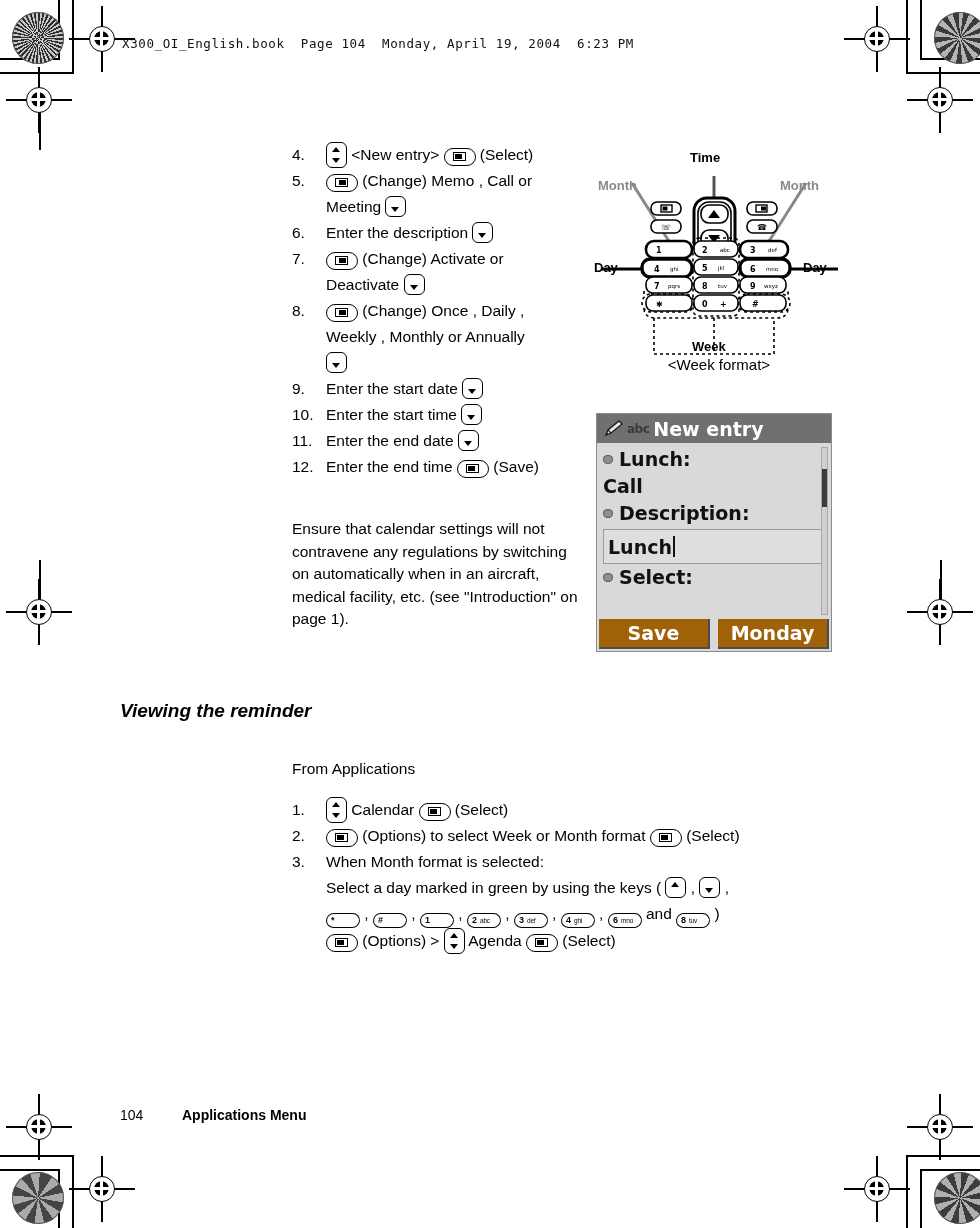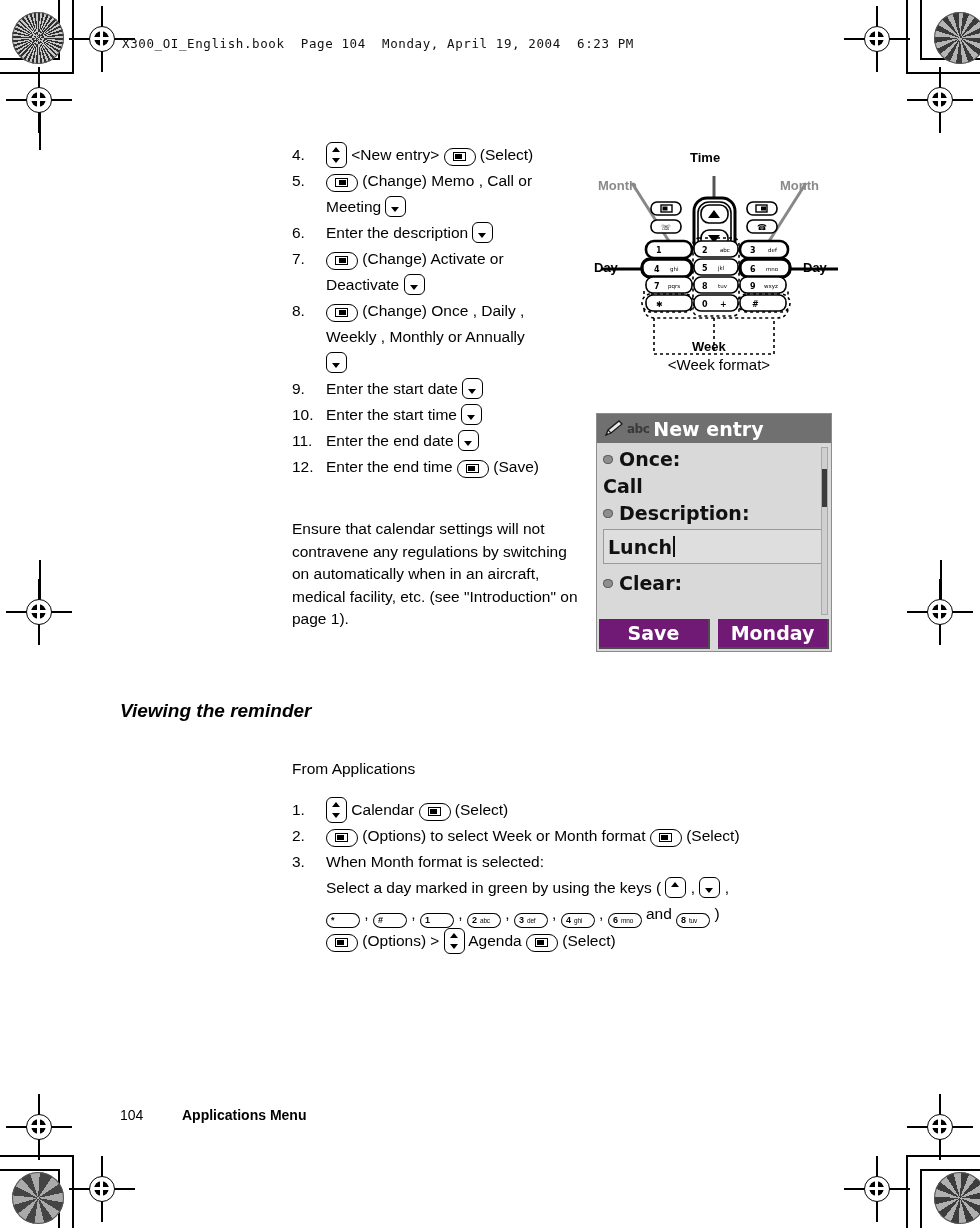--- a/index.html
+++ b/index.html
@@ -98,27 +98,27 @@
        border:1px solid #8c8c8c;box-sizing:border-box;overflow:hidden;
        font-family:"DejaVu Sans",sans-serif;}
   .lcd-title{height:29px;background:#707070;color:#fff;font-weight:bold;font-size:19px;
              display:flex;align-items:center;gap:4px;padding:0 6px;box-sizing:border-box;}
   .lcd-pencil{width:20px;height:18px;flex:none;position:relative;}
   .lcd-abc{font-size:12px;color:#3a3a3a;font-weight:bold;letter-spacing:-0.5px;}
   .lcd-body{position:relative;height:176px;padding:3px 8px 0 6px;box-sizing:border-box;}
   .lcd-row{display:flex;align-items:center;gap:6px;font-size:19px;font-weight:bold;color:#111;line-height:27px;}
   .bullet{width:10px;height:9px;border-radius:50%;background:#8e8e8e;box-shadow:inset 0 0 0 1px #5f5f5f;flex:none;}
   .lcd-val{font-size:19px;font-weight:bold;color:#111;line-height:27px;}
-  .lcd-input{margin:2px 0 6px 0;height:33px;background:#dedede;border:1px solid #9a9a9a;
+  .lcd-input{margin:2px 0 0 0;height:33px;background:#dedede;border:1px solid #9a9a9a;
              display:flex;align-items:center;padding:0 4px;font-size:19px;font-weight:bold;color:#111;}
   .caret{display:inline-block;width:2px;height:21px;background:#111;margin-left:1px;}
   .scroll-track{position:absolute;right:3px;top:4px;width:7px;height:168px;background:#cfcfcf;border:1px solid #a8a8a8;box-sizing:border-box;}
   .scroll-thumb{position:absolute;right:4px;top:26px;width:5px;height:38px;background:#3b3b3b;}
   .lcd-keys{position:absolute;left:0;bottom:0;width:100%;height:32px;display:flex;gap:8px;padding:0 2px 2px 2px;box-sizing:border-box;}
-  .lcd-key{flex:1;background:#701a75;color:#fff;font-weight:bold;font-size:19px;
+  .lcd-key{flex:1;background:#a16207;color:#fff;font-weight:bold;font-size:19px;
            display:flex;align-items:center;justify-content:center;border-right:2px solid #4d4d4d;border-bottom:2px solid #4d4d4d;}
 </style>
 </head>
 <body>
 
 <div class="page">
 
   <div class="cropline" style="left:0;top:58px;width:60px;height:1.5px;"></div>
   <div class="cropline" style="left:58px;top:0;width:1.5px;height:60px;"></div>
   <div class="cropline" style="left:0;top:72px;width:74px;height:1.5px;"></div>
@@ -321,36 +321,36 @@
       </span>
       <span class="lcd-abc">abc</span>
       <span>New entry</span>
     </div>
     <div class="lcd-body">
       <div class="scroll-track"></div>
       <div class="scroll-thumb"></div>
 
       <div class="lcd-row">
         <span class="bullet"></span>
-        <span>Once:</span>
+        <span>Lunch:</span>
       </div>
       <div class="lcd-val">Call</div>
 
       <div class="lcd-row">
         <span class="bullet"></span>
         <span>Description:</span>
       </div>
       <div class="lcd-input">
         <span>Lunch</span>
           <span class="caret"></span>
       </div>
 
       <div class="lcd-row">
         <span class="bullet"></span>
-        <span>Clear:</span>
+        <span>Select:</span>
       </div>
     </div>
     <div class="lcd-keys">
       <div class="lcd-key">Save</div>
       <div class="lcd-key">Monday</div>
     </div>
   </div>
 
   <div class="h2">Viewing the reminder</div>
 

